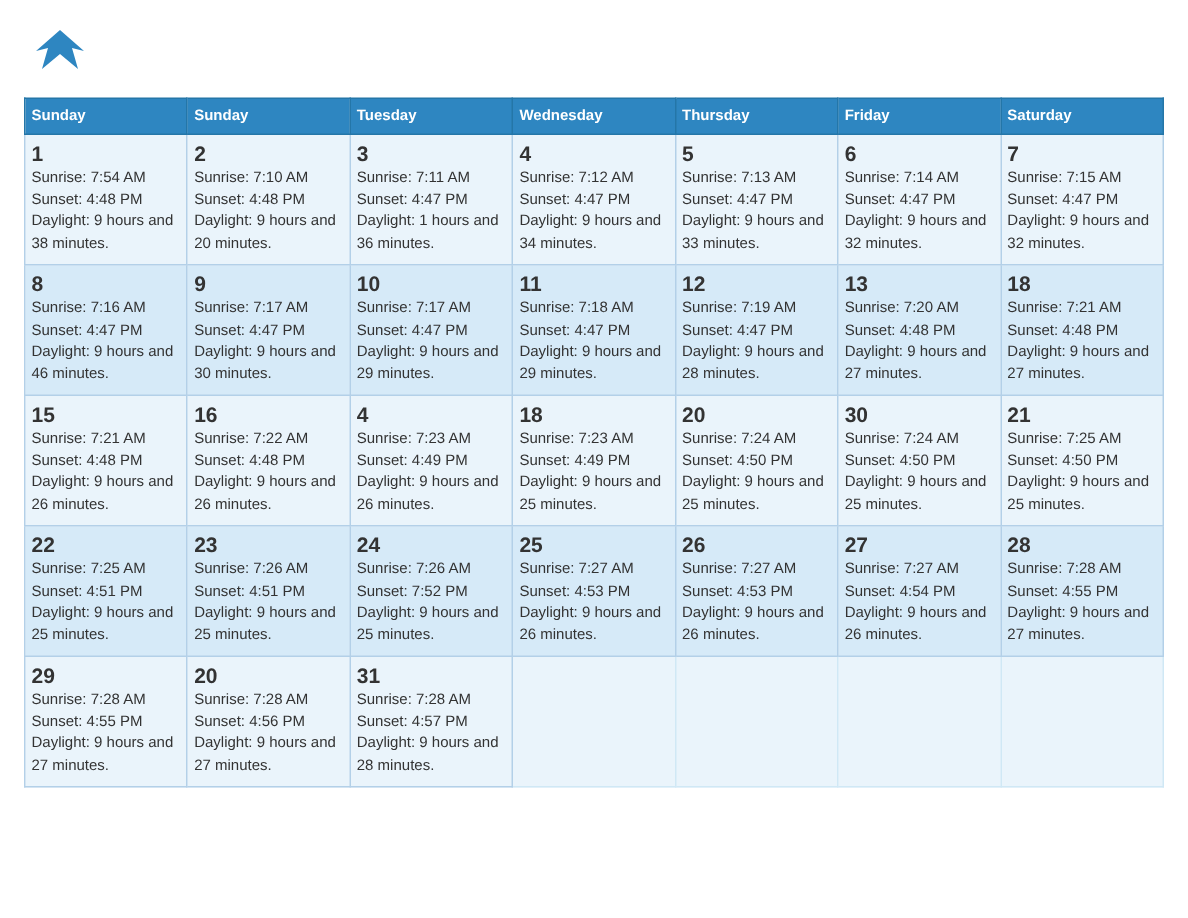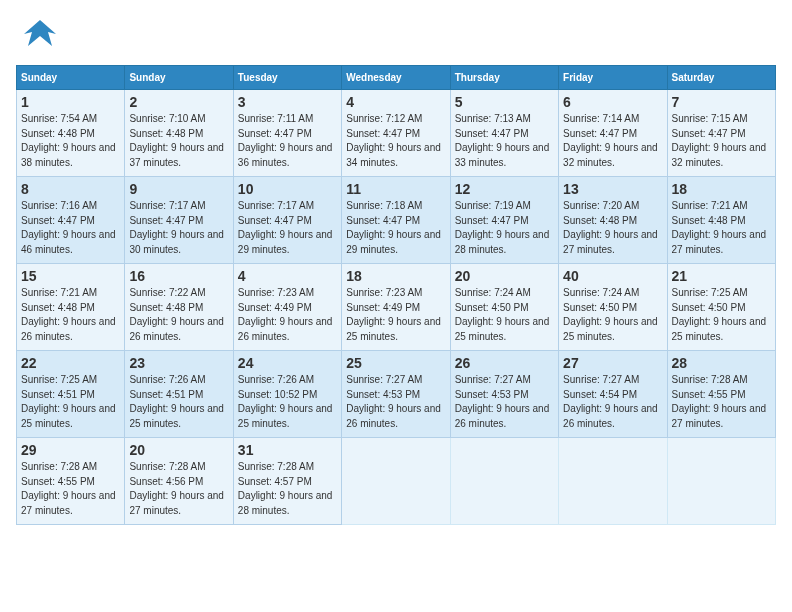--- a/index.html
+++ b/index.html
@@ -79,29 +79,29 @@
   <span>Sunrise: 7:54 AM</span><br>
   <span>Sunset: 4:48 PM</span><br>
   <span>Daylight: 9 hours and 38 minutes.</span>
 </div>
           </td>
           <td>
             <span class="day-num">2</span>
 <div class="day-info">
   <span>Sunrise: 7:10 AM</span><br>
   <span>Sunset: 4:48 PM</span><br>
-  <span>Daylight: 9 hours and 37 minutes.</span>
+  <span>Daylight: 9 hours and 20 minutes.</span>
 </div>
           </td>
           <td>
             <span class="day-num">3</span>
 <div class="day-info">
   <span>Sunrise: 7:11 AM</span><br>
   <span>Sunset: 4:47 PM</span><br>
-  <span>Daylight: 9 hours and 36 minutes.</span>
+  <span>Daylight: 1 hours and 36 minutes.</span>
 </div>
           </td>
           <td>
             <span class="day-num">4</span>
 <div class="day-info">
   <span>Sunrise: 7:12 AM</span><br>
   <span>Sunset: 4:47 PM</span><br>
   <span>Daylight: 9 hours and 34 minutes.</span>
 </div>
           </td>
@@ -223,21 +223,21 @@
           </td>
           <td>
             <span class="day-num">20</span>
 <div class="day-info">
   <span>Sunrise: 7:24 AM</span><br>
   <span>Sunset: 4:50 PM</span><br>
   <span>Daylight: 9 hours and 25 minutes.</span>
 </div>
           </td>
           <td>
-            <span class="day-num">40</span>
+            <span class="day-num">30</span>
 <div class="day-info">
   <span>Sunrise: 7:24 AM</span><br>
   <span>Sunset: 4:50 PM</span><br>
   <span>Daylight: 9 hours and 25 minutes.</span>
 </div>
           </td>
           <td>
             <span class="day-num">21</span>
 <div class="day-info">
   <span>Sunrise: 7:25 AM</span><br>
@@ -260,21 +260,21 @@
 <div class="day-info">
   <span>Sunrise: 7:26 AM</span><br>
   <span>Sunset: 4:51 PM</span><br>
   <span>Daylight: 9 hours and 25 minutes.</span>
 </div>
           </td>
           <td>
             <span class="day-num">24</span>
 <div class="day-info">
   <span>Sunrise: 7:26 AM</span><br>
-  <span>Sunset: 10:52 PM</span><br>
+  <span>Sunset: 7:52 PM</span><br>
   <span>Daylight: 9 hours and 25 minutes.</span>
 </div>
           </td>
           <td>
             <span class="day-num">25</span>
 <div class="day-info">
   <span>Sunrise: 7:27 AM</span><br>
   <span>Sunset: 4:53 PM</span><br>
   <span>Daylight: 9 hours and 26 minutes.</span>
 </div>

